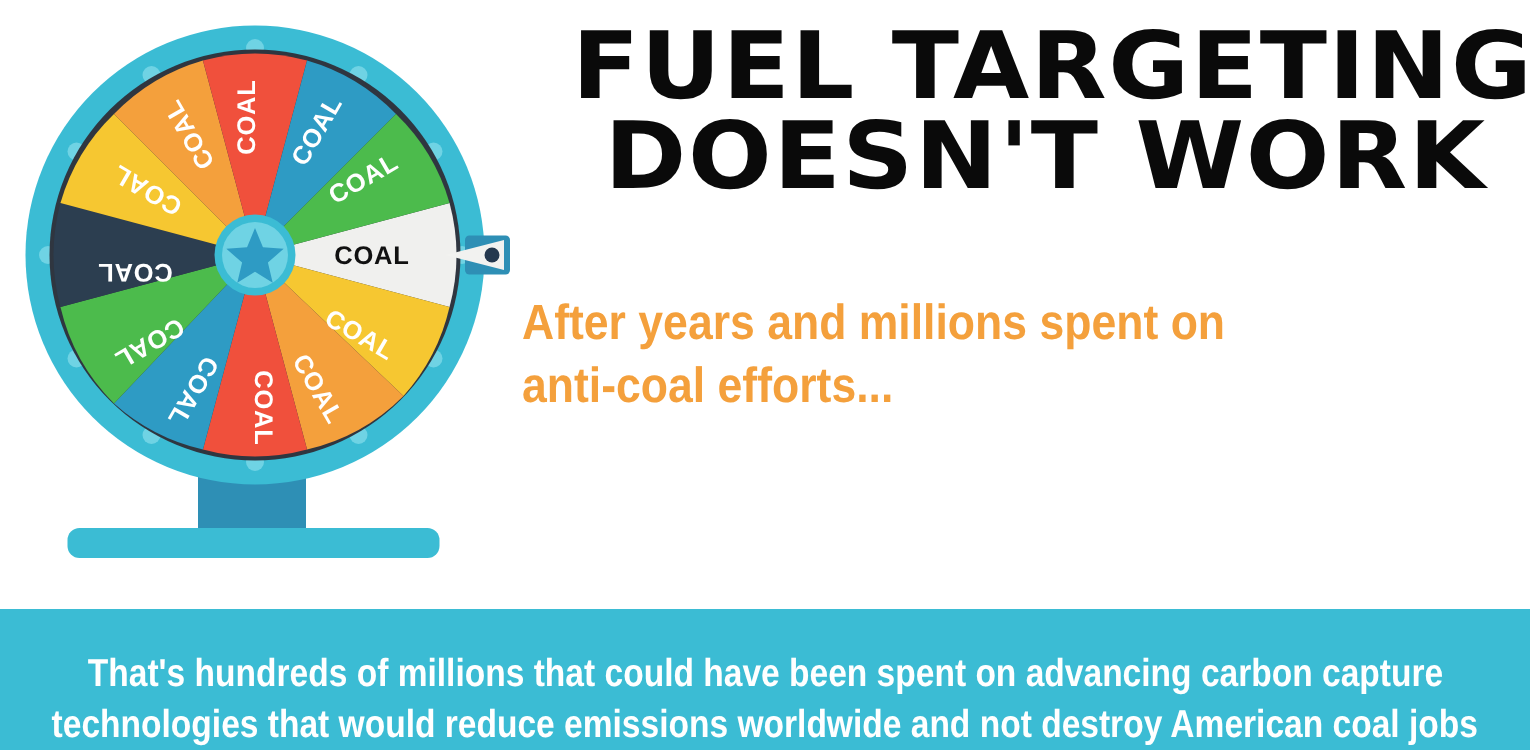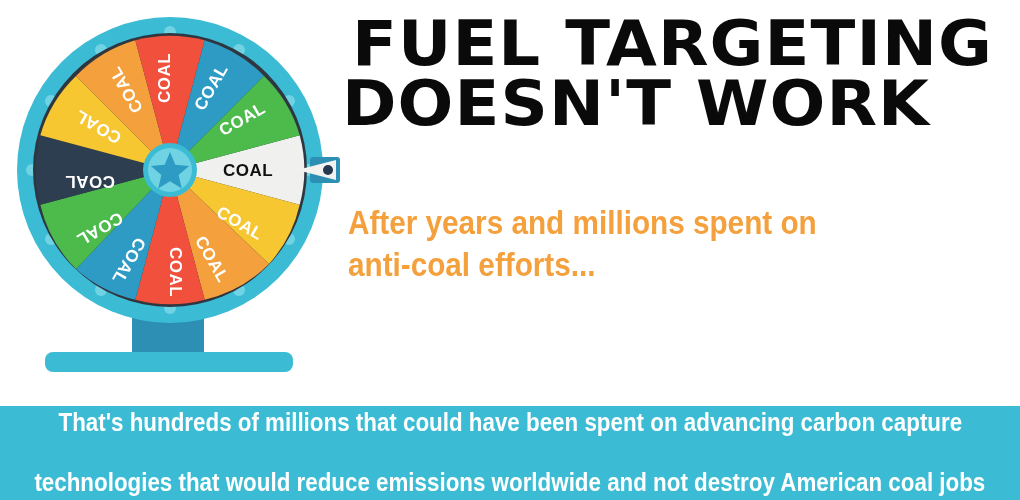--- a/index.html
+++ b/index.html
@@ -41,20 +41,21 @@
     font-size: 17px;
     letter-spacing: 0.5px;
   }
 
   
   #headline-block {
     position: absolute;
     left: 352px;
     top: 14px;
     width: 660px;
+    text-align: center;
   }
   .headline-line {
     font-family: "DejaVu Sans", sans-serif;
     font-weight: bold;
     color: #0a0a0a;
     font-size: 62px;
     line-height: 0.97;
     letter-spacing: 1px;
     white-space: nowrap;
     transform: scaleX(1.06);
@@ -62,21 +63,20 @@
   }
   #headline-line-2 {
     margin-left: -10px;
   }
 
   #subhead-block {
     position: absolute;
     left: 348px;
     top: 194px;
     width: 660px;
-    margin-top: 8px;
   }
   .subhead-line {
     font-family: "Liberation Sans Narrow", "Liberation Sans", sans-serif;
     font-weight: bold;
     color: #F4A03C;
     font-size: 33px;
     line-height: 1.28;
     transform: scaleX(0.9);
     transform-origin: left center;
     white-space: nowrap;
@@ -103,21 +103,21 @@
   #bottom-banner {
     position: absolute;
     left: 0;
     top: 406px;
     width: 1020px;
     height: 94px;
     background: #3BBCD4;
     display: flex;
     flex-direction: column;
     align-items: center;
-    justify-content: space-between;
+    justify-content: flex-end;
   }
   .banner-line {
     font-family: "Liberation Sans Narrow", "Liberation Sans", sans-serif;
     font-weight: bold;
     color: #ffffff;
     font-size: 26px;
     line-height: 1.3;
     white-space: nowrap;
     transform: scaleX(0.86);
     transform-origin: center center;

